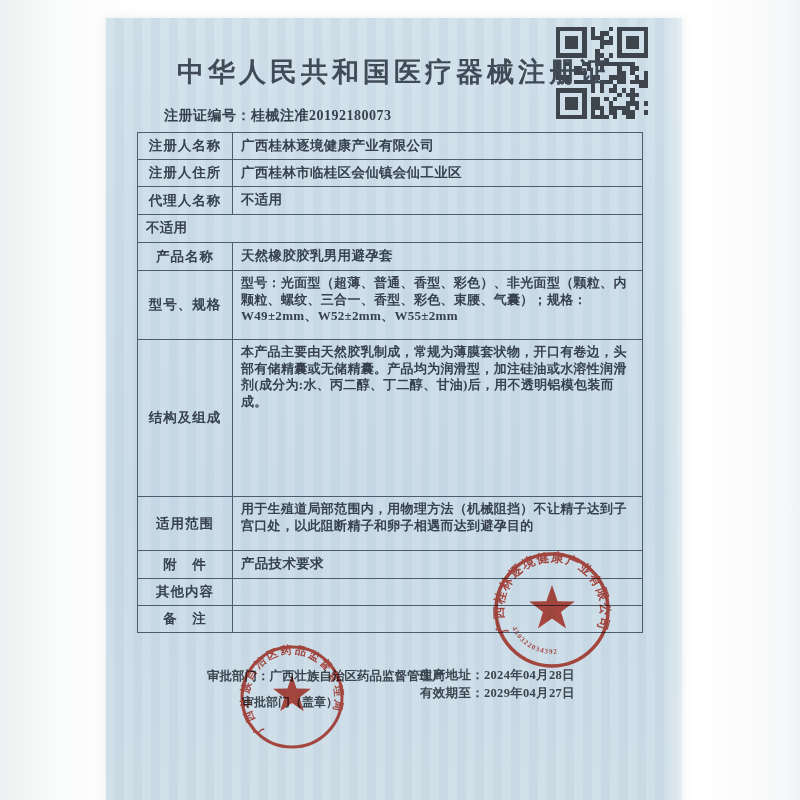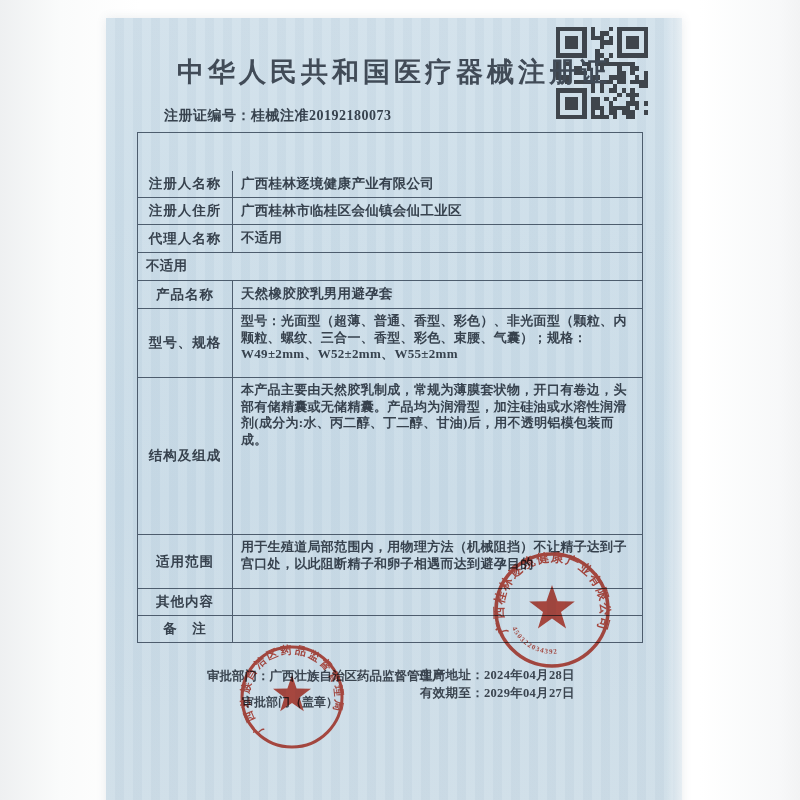--- a/index.html
+++ b/index.html
@@ -26,21 +26,21 @@
     position:absolute;left:0;width:100%;top:36px;margin:0;text-align:center;
     font-size:27px;font-weight:700;letter-spacing:4px;color:#414b57;
   }
   .qr{position:absolute;left:450px;top:9px;width:92px;height:92px;shape-rendering:crispEdges;}
   .regline{position:absolute;left:58px;top:89px;font-size:14px;font-weight:700;color:#37424e;letter-spacing:0.5px;}
   .tbl{
     position:absolute;left:31px;top:114px;width:504px;
     border:1px solid rgba(55,70,88,0.85);
   }
   .row{display:flex;border-top:1px solid rgba(55,70,88,0.85);}
-  .row:first-child{border-top:none;margin-top:38px;}
+  .row:first-child{border-top:none;}
   .lbl{
     width:94px;flex:0 0 94px;border-right:1px solid rgba(55,70,88,0.85);
     display:flex;align-items:center;justify-content:center;
     font-size:13.5px;font-weight:700;color:#37424e;letter-spacing:1px;text-align:center;
   }
   .val{
     flex:1;display:flex;align-items:center;
     padding:2px 6px 2px 8px;font-size:13.5px;font-weight:700;color:#37424e;
     line-height:16.5px;letter-spacing:0.3px;
   }
@@ -228,20 +228,24 @@
       <div class="val top">型号：光面型（超薄、普通、香型、彩色）、非光面型（颗粒、内颗粒、螺纹、三合一、香型、彩色、束腰、气囊）；规格：W49±2mm、W52±2mm、W55±2mm</div>
     </div>
     <div class="row h156">
       <div class="lbl">结构及组成</div>
       <div class="val top">本产品主要由天然胶乳制成，常规为薄膜套状物，开口有卷边，头部有储精囊或无储精囊。产品均为润滑型，加注硅油或水溶性润滑剂(成分为:水、丙二醇、丁二醇、甘油)后，用不透明铝模包装而成。</div>
     </div>
     <div class="row h53">
       <div class="lbl">适用范围</div>
       <div class="val top">用于生殖道局部范围内，用物理方法（机械阻挡）不让精子达到子宫口处，以此阻断精子和卵子相遇而达到避孕目的</div>
     </div>
+    <div class="row h27">
+      <div class="lbl">附　件</div>
+      <div class="val">产品技术要求</div>
+    </div>
     <div class="row h26">
       <div class="lbl">其他内容</div>
       <div class="val"></div>
     </div>
     <div class="row h26">
       <div class="lbl">备　注</div>
       <div class="val"></div>
     </div>
   </div>
 

